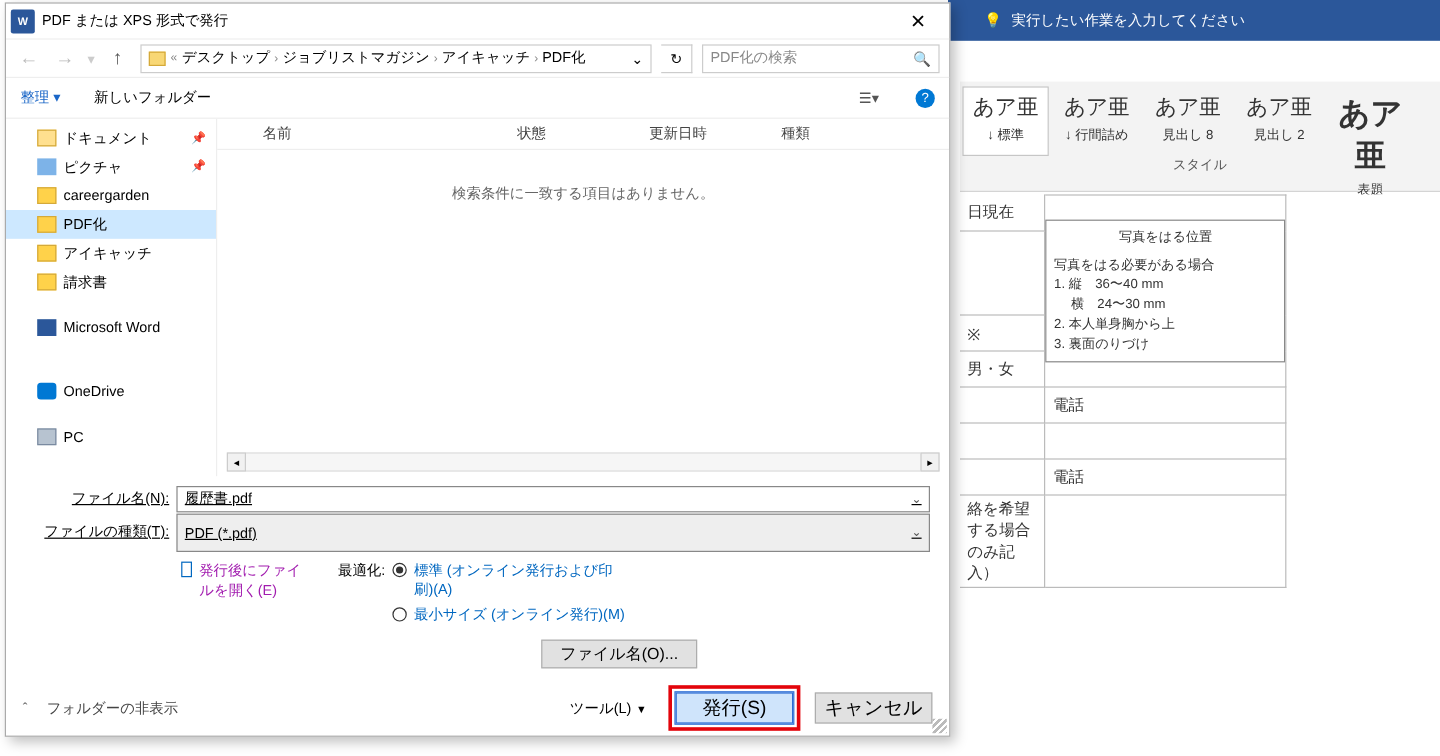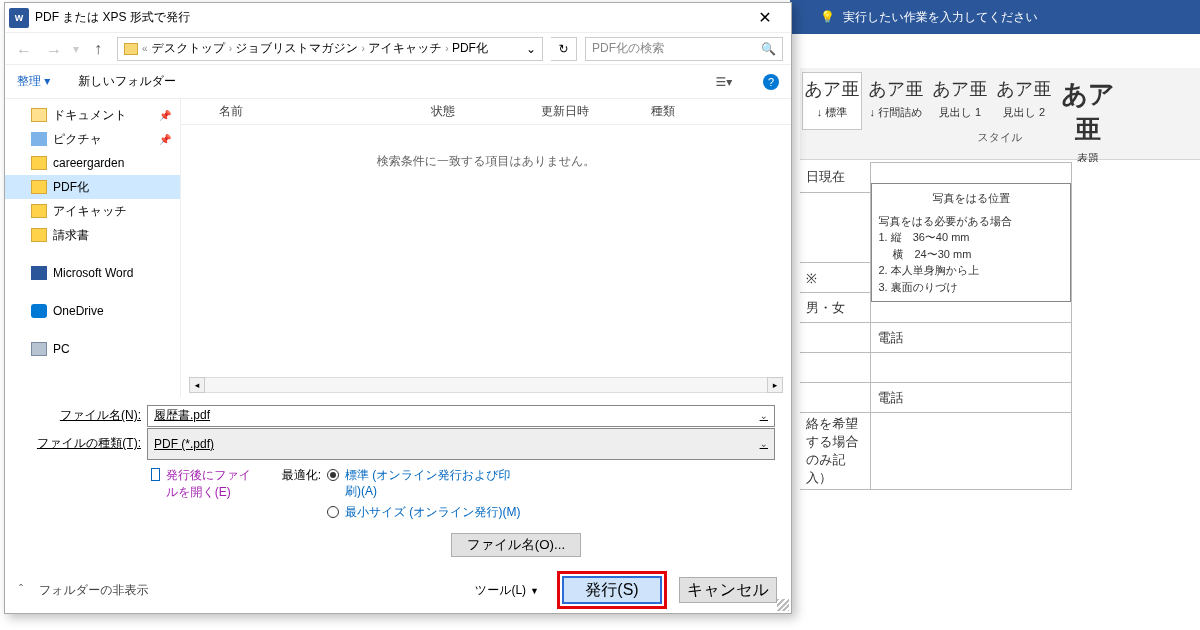--- a/index.html
+++ b/index.html
@@ -4,21 +4,21 @@
 <style>
 * { box-sizing: border-box; margin: 0; padding: 0; }
 body { font-family: "Segoe UI", "Yu Gothic UI", Meiryo, sans-serif; font-size: 12px; background: #fff; width: 1200px; height: 630px; overflow: hidden; position: relative; }
 
 
 .word-bg { position: absolute; inset: 0; background: #fff; }
 .word-ribbon-top { position: absolute; top: 0; left: 790px; right: 0; height: 34px; background: #2b579a; display: flex; align-items: center; padding-left: 30px; color: #fff; }
 .word-ribbon-top .bulb { margin-right: 8px; }
 .word-ribbon { position: absolute; top: 68px; left: 800px; right: 0; height: 92px; background: #f3f3f3; border-bottom: 1px solid #d4d4d4; }
 .styles-row { display: flex; height: 60px; }
-.style-btn { width: 60px; height: 58px; margin: 4px 2px; border: 1px solid transparent; text-align: center; }
+.style-btn { width: 72px; height: 58px; margin: 4px 2px; border: 1px solid transparent; text-align: center; }
 .style-btn.sel { border: 1px solid #c6c6c6; background: #fff; }
 .style-sample { font-size: 18px; color: #333; margin-top: 4px; }
 .style-big .style-sample { font-size: 26px; font-weight: bold; }
 .style-name { font-size: 11px; color: #333; margin-top: 4px; }
 .styles-label { text-align: center; font-size: 11px; color: #555; margin-top: 2px; }
 
 .word-doc { position: absolute; top: 162px; left: 800px; right: 10px; bottom: 0; background: #fff; }
 .word-doc table { border-collapse: collapse; width: 100%; }
 .word-doc td { border: 1px solid #bbb; height: 30px; padding: 2px 6px; font-size: 13px; color: #333; }
 .photobox { border: 1px solid #888; font-size: 11px; padding: 6px; line-height: 1.5; }
@@ -114,21 +114,21 @@
         <div class="style-btn sel">
           <div class="style-sample">あア亜</div>
     <div class="style-name">↓ 標準</div>
         </div>
         <div class="style-btn">
           <div class="style-sample">あア亜</div>
     <div class="style-name">↓ 行間詰め</div>
         </div>
         <div class="style-btn">
           <div class="style-sample">あア亜</div>
-    <div class="style-name">見出し 1</div>
+    <div class="style-name">見出し 8</div>
         </div>
         <div class="style-btn">
           <div class="style-sample">あア亜</div>
     <div class="style-name">見出し 2</div>
         </div>
         <div class="style-btn style-big">
           <div class="style-sample">あア亜</div>
     <div class="style-name">表題</div>
         </div>
       </div>
@@ -239,21 +239,21 @@
     <span>アイキャッチ</span>
     </div>
         <div class="tree-item">
           <span class="ico folder-y"></span>
     <span>請求書</span>
     </div>
         <div class="tree-item" style="margin-top: 14px;">
           <span class="ico wordapp"></span>
     <span>Microsoft Word</span>
     </div>
-        <div class="tree-item" style="margin-top: 14px;">
+        <div class="tree-item" style="margin-top: 29px;">
           <span class="ico onedrive"></span>
     <span>OneDrive</span>
     </div>
         <div class="tree-item" style="margin-top: 14px;">
           <span class="ico pc"></span>
     <span>PC</span>
     </div>
       </div>
     <div class="listpane">
       <div class="list-header">

